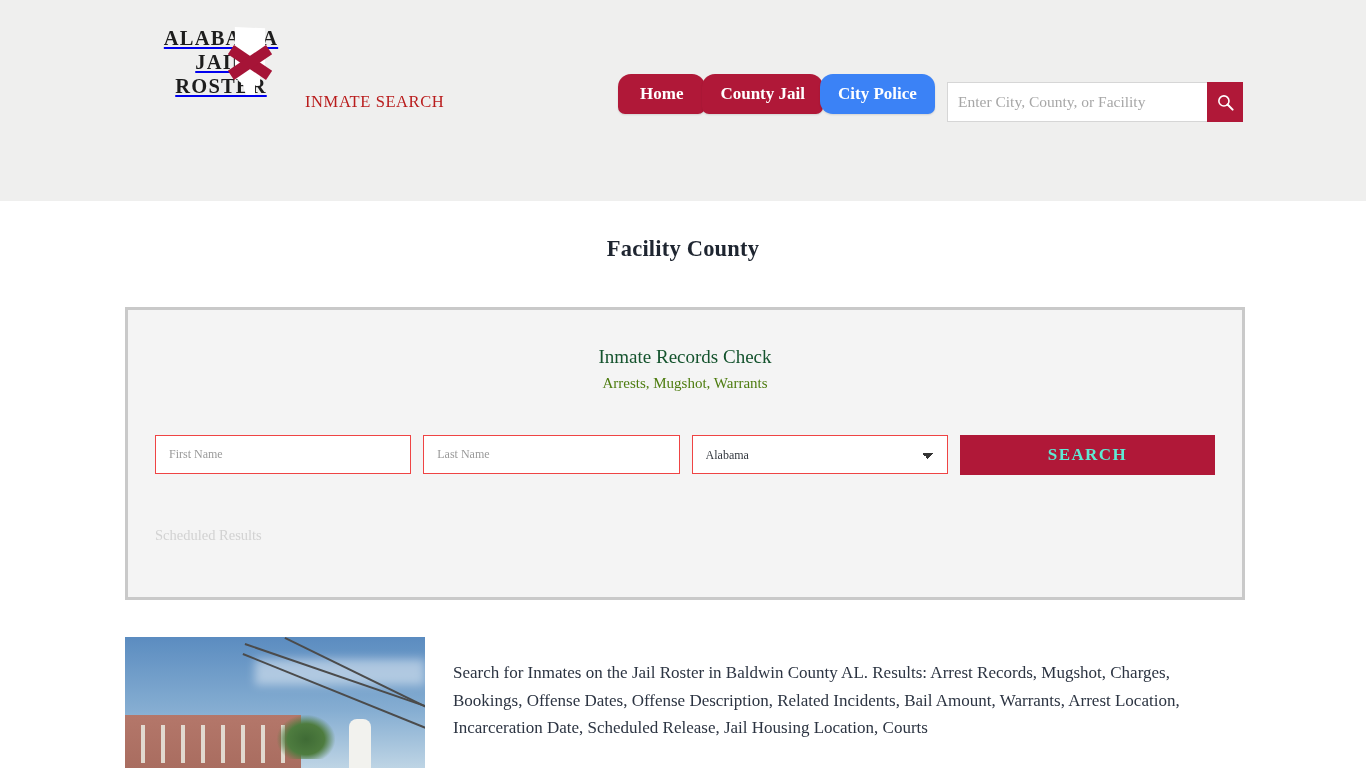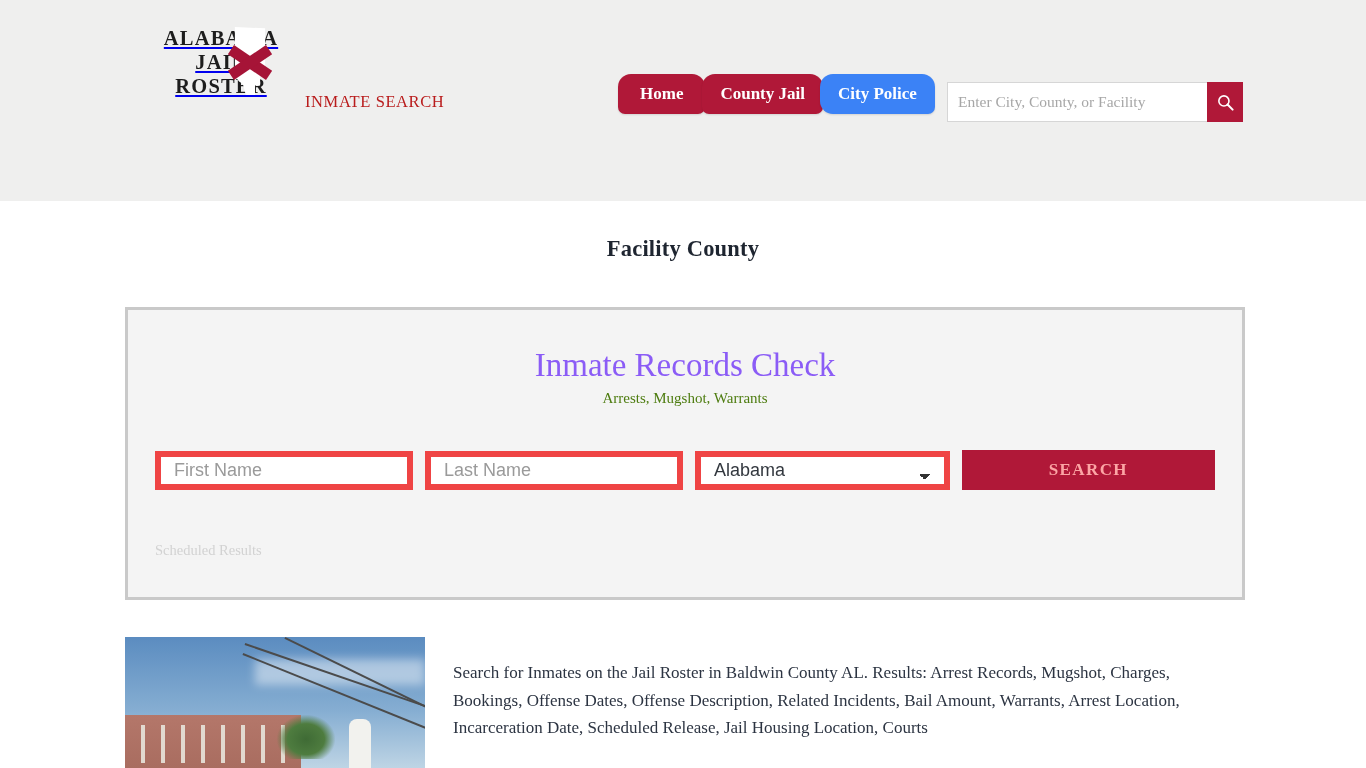--- a/index.html
+++ b/index.html
@@ -169,41 +169,41 @@
     width: 1120px;
     height: 293px;
     border: 3px solid #c9c9c9;
     background: #f4f4f4;
   }
   .panel-head {
     text-align: center;
     padding-top: 37px;
   }
   .panel-title {
-    font-size: 33px;
-    color: #8b5cf6;
+    font-size: 19px;
+    color: #14532d;
     line-height: 1.1;
   }
   .panel-sub {
     font-size: 15px;
     color: #4d7c0f;
     margin-top: 7px;
   }
   .form-row {
     display: flex;
     align-items: center;
     margin: 43px 27px 0 27px;
     gap: 12px;
   }
   .fld {
     height: 39px;
-    border: 6px solid #ef4444;
+    border: 1px solid #ef4444;
     background: #ffffff;
-    font-family: Liberation Sans, sans-serif;
-    font-size: 18px;
+    font-family: Liberation Serif, serif;
+    font-size: 12px;
     color: #33383f;
     padding: 0 13px;
     outline: none;
   }
   .fld::placeholder { color: #9a9a9a; }
   .fld-first { width: 258px; }
   .fld-last  { width: 258px; }
   .fld-state {
     width: 258px;
     appearance: none;
@@ -214,21 +214,21 @@
     background-position:
       calc(100% - 19px) 17px,
       calc(100% - 13px) 17px;
     background-size: 6px 6px, 6px 6px;
     background-repeat: no-repeat;
   }
   .btn-search {
     width: 257px;
     height: 40px;
     background: #b01838;
-    color: #fca5a5;
+    color: #5eead4;
     border: none;
     font-family: "Liberation Serif", "DejaVu Serif", serif;
     font-size: 17px;
     font-weight: bold;
     letter-spacing: 1.4px;
     cursor: pointer;
   }
   .sponsored {
     margin: 52px 0 0 27px;
     font-size: 14.5px;

